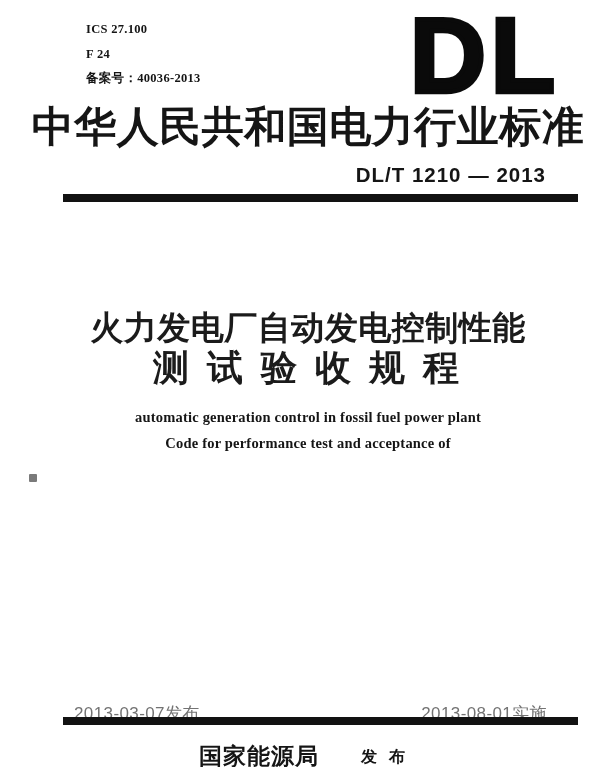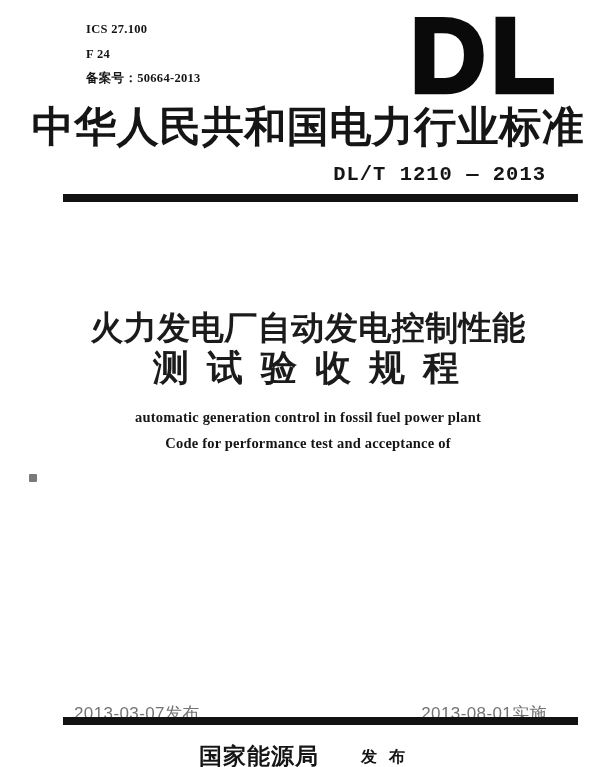--- a/index.html
+++ b/index.html
@@ -57,21 +57,21 @@
   }
 
   
   .std-number {
     position: absolute;
     top: 151px;
     right: 58px;
     font-size: 20.5px;
     font-weight: bold;
     letter-spacing: 1px;
-    font-family: Liberation Mono, monospace;
+    font-family: Liberation Sans, sans-serif;
   }
 
   .rule { position: absolute; left: 55px; width: 515px; background: #121212; border: none; }
   .rule-top { top: 186px; height: 3px; }
   .rule-bottom { top: 709px; height: 3px; }
 
   
   .title-cn {
     position: absolute;
     left: 0;
@@ -149,21 +149,21 @@
   }
 </style>
 </head>
 <body>
 
 <div class="page">
 
   <div class="meta">
     <div>ICS 27.100</div>
     <div>F 24</div>
-    <div>备案号：50664-2013</div>
+    <div>备案号：40036-2013</div>
   </div>
 
   <div class="logo">DL</div>
 
   <div class="standard-type">中华人民共和国电力行业标准</div>
 
   <div class="std-number">DL/T 1210 — 2013</div>
 
   <hr class="rule rule-top">
 

